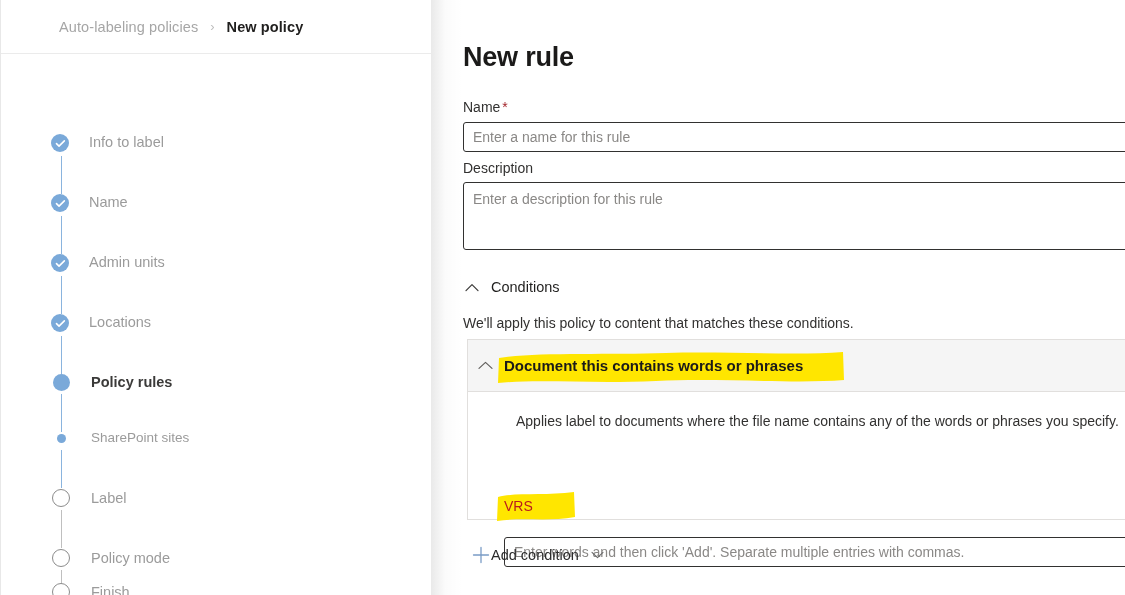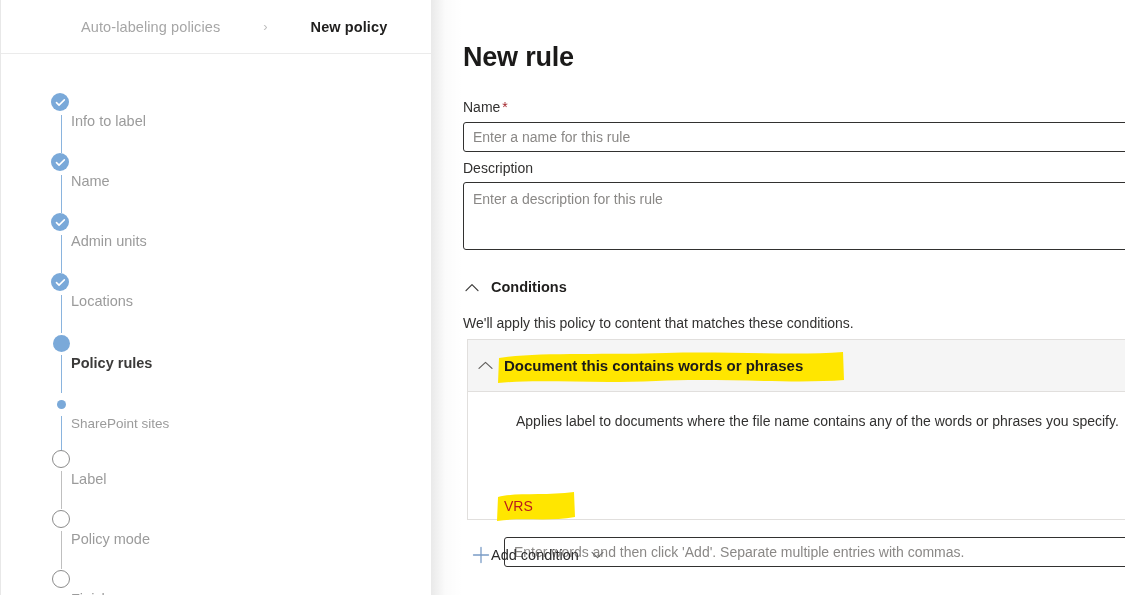--- a/index.html
+++ b/index.html
@@ -20,23 +20,22 @@
     width: 431px; height: 595px;
     background: #ffffff;
     border-left: 1px solid #e8e8e8;
   }
 
   
   #breadcrumb {
     position: absolute; left: 0; top: 0;
     width: 431px; height: 54px;
     display: flex; align-items: center;
-    padding-left: 80px;
+    padding-left: 58px;
     border-bottom: 1px solid #ebebeb;
-    gap: 31px;
   }
   .crumb {
     font-size: 14.5px;
     color: #a6a6a6;
     letter-spacing: .1px;
     white-space: nowrap;
   }
   .crumb.current { color: #201f1e; font-weight: 700; }
   .crumb-sep {
     margin: 0 12px;
@@ -46,23 +45,22 @@
     line-height: 1;
   }
 
   
   #wizard {
     position: absolute; left: 50px; top: 92px;
     width: 330px;
   }
   .step {
     position: relative;
-    display: flex; align-items: flex-start;
+    display: flex; align-items: flex-end;
     height: 60px;
-    flex-direction: column;
   }
   .step:last-child { height: 34px; }
 
   .node {
     position: relative;
     width: 20px; height: 20px;
     flex: 0 0 20px;
     margin-top: 1px;
     display: flex; align-items: center; justify-content: center;
     z-index: 2;
@@ -185,21 +183,21 @@
     display: flex; align-items: center;
     cursor: pointer;
   }
   .chev {
     display: inline-flex; align-items: center; justify-content: center;
     width: 18px; height: 18px;
     color: #3b3a39;
   }
   #conditions-title {
     margin-left: 10px;
-    font-size: 14.5px; font-weight: 700;
+    font-size: 14.5px; font-weight: 400;
     color: #201f1e;
   }
   #conditions-desc {
     position: absolute; left: 32px; top: 315px;
     font-size: 14px;
     color: #323130;
   }
 
   
   #cond-card {

